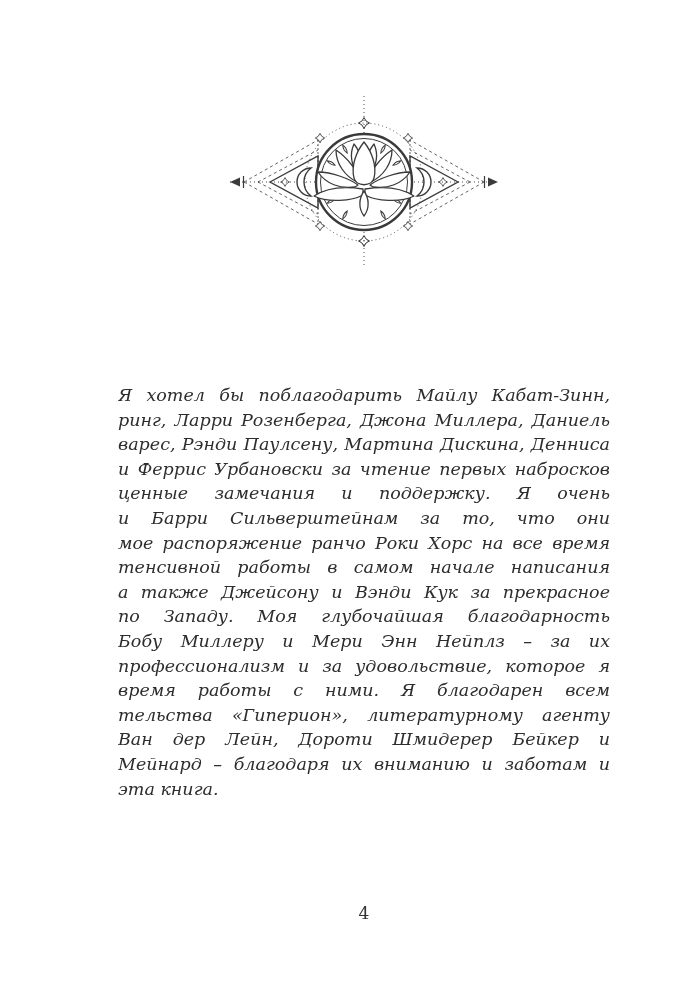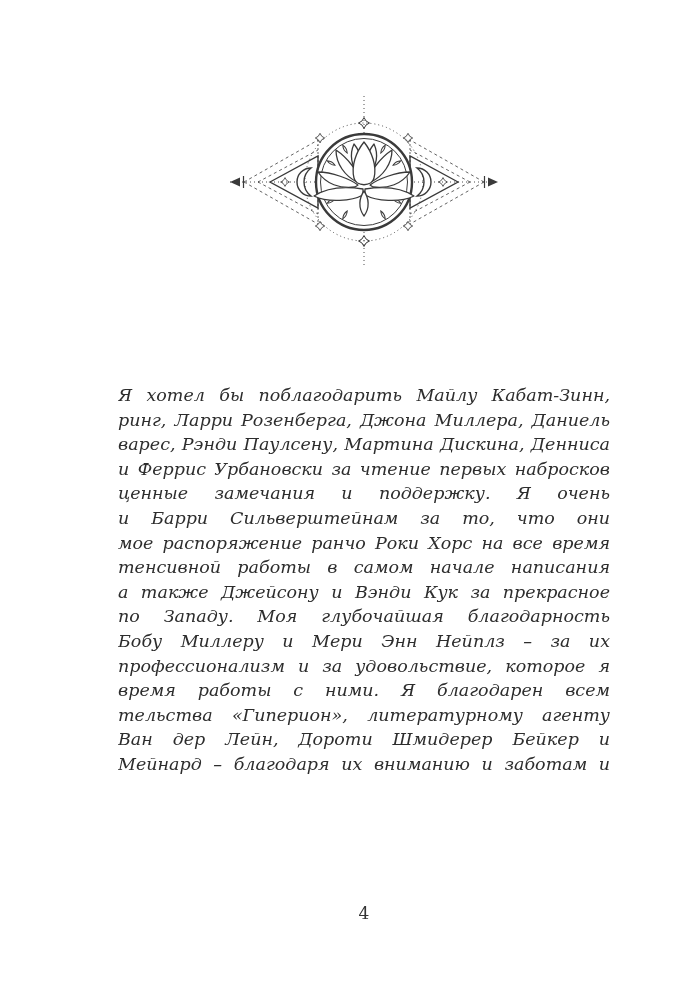--- a/index.html
+++ b/index.html
@@ -135,17 +135,18 @@
     <div class="line">мое распоряжение ранчо Роки Хорс на все время моей ин-</div>
     <div class="line">тенсивной работы в самом начале написания этой книги,</div>
     <div class="line">а также Джейсону и Вэнди Кук за прекрасное путешествие</div>
     <div class="line">по Западу. Моя глубочайшая благодарность издателям –</div>
     <div class="line">Бобу Миллеру и Мери Энн Нейплз – за их удивительный</div>
     <div class="line">профессионализм и за удовольствие, которое я получил во</div>
     <div class="line">время работы с ними. Я благодарен всем сотрудникам изда-</div>
     <div class="line">тельства «Гиперион», литературному агенту Патриции</div>
     <div class="line">Ван дер Лейн, Дороти Шмидерер Бейкер и художнику Бет</div>
     <div class="line">Мейнард – благодаря их вниманию и заботам и родилась</div>
+    <div class="line last">эта книга.</div>
   </div>
 
   <div class="page-number">4</div>
 
 </div>
 
 </body></html>

